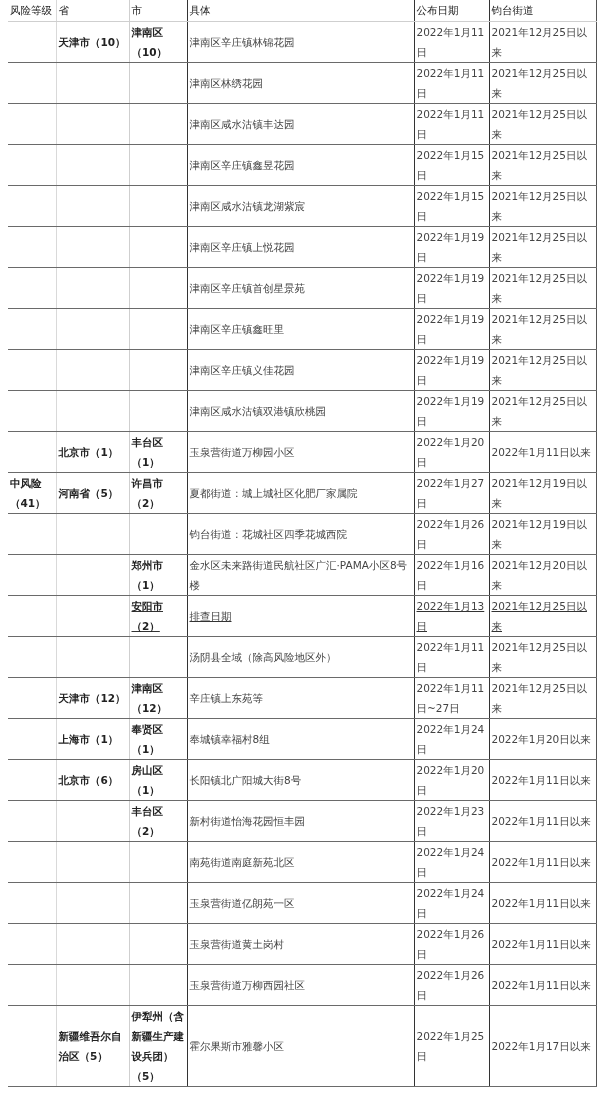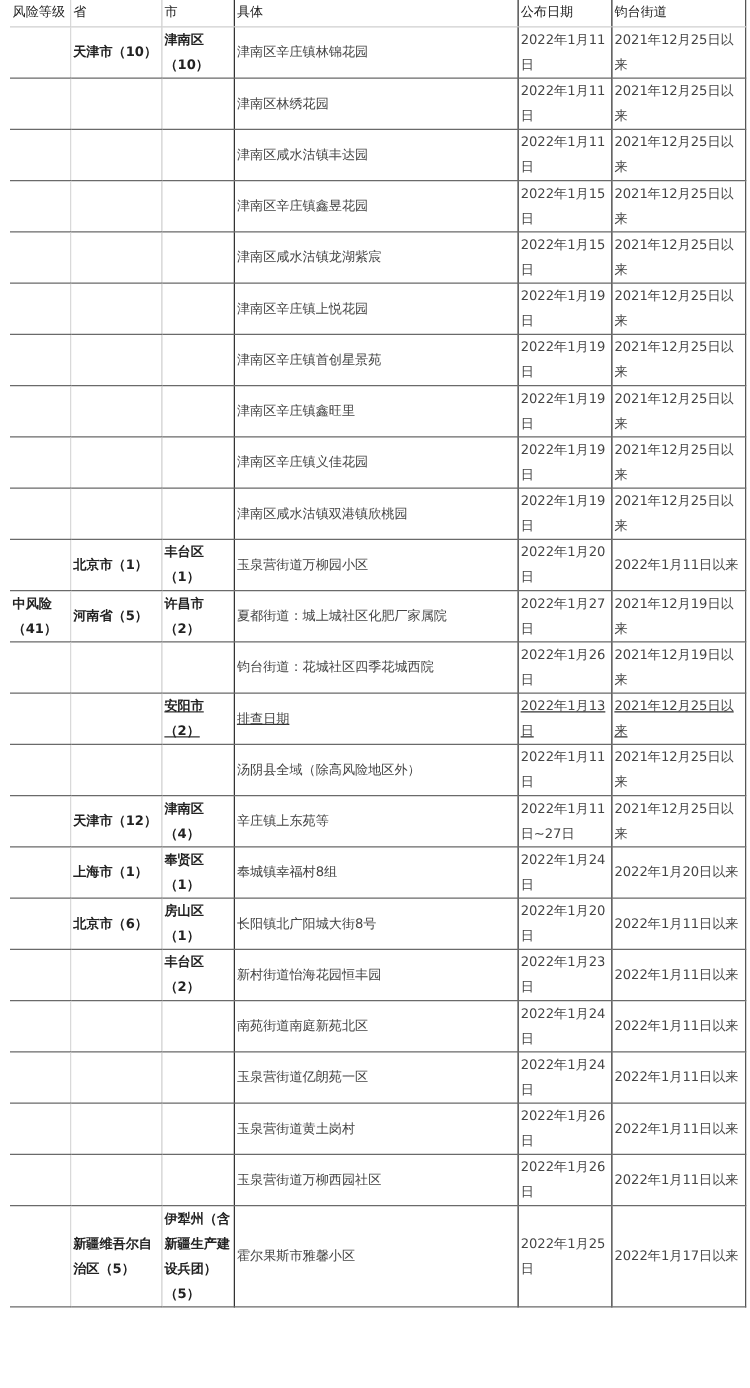--- a/index.html
+++ b/index.html
@@ -141,40 +141,48 @@
         <td class="c5">2021年12月19日以来</td>
       </tr>
       <tr style="height: 21px;">
         <td class="c0 level"></td>
         <td class="c1 prov"></td>
         <td class="c2 city"></td>
         <td class="c3">钧台街道：花城社区四季花城西院</td>
         <td class="c4">2022年1月26日</td>
         <td class="c5">2021年12月19日以来</td>
       </tr>
+      <tr style="height: 21px;">
+        <td class="c0 level"></td>
+        <td class="c1 prov"></td>
+        <td class="c2 city">郑州市（1）</td>
+        <td class="c3">金水区未来路街道民航社区广汇·PAMA小区8号楼</td>
+        <td class="c4">2022年1月16日</td>
+        <td class="c5">2021年12月20日以来</td>
+      </tr>
       <tr style="height: 21px; text-decoration: underline;">
         <td class="c0 level"></td>
         <td class="c1 prov"></td>
         <td class="c2 city">安阳市（2）</td>
         <td class="c3">排查日期</td>
         <td class="c4">2022年1月13日</td>
         <td class="c5">2021年12月25日以来</td>
       </tr>
       <tr style="height: 21px;">
         <td class="c0 level"></td>
         <td class="c1 prov"></td>
         <td class="c2 city"></td>
         <td class="c3">汤阴县全域（除高风险地区外）</td>
         <td class="c4">2022年1月11日</td>
         <td class="c5">2021年12月25日以来</td>
       </tr>
       <tr style="height: 41px;">
         <td class="c0 level"></td>
         <td class="c1 prov">天津市（12）</td>
-        <td class="c2 city">津南区（4）</td>
+        <td class="c2 city">津南区（12）</td>
         <td class="c3">辛庄镇上东苑等</td>
         <td class="c4">2022年1月11日~27日</td>
         <td class="c5">2021年12月25日以来</td>
       </tr>
       <tr style="height: 20px;">
         <td class="c0 level"></td>
         <td class="c1 prov">上海市（1）</td>
         <td class="c2 city">奉贤区（1）</td>
         <td class="c3">奉城镇幸福村8组</td>
         <td class="c4">2022年1月24日</td>

